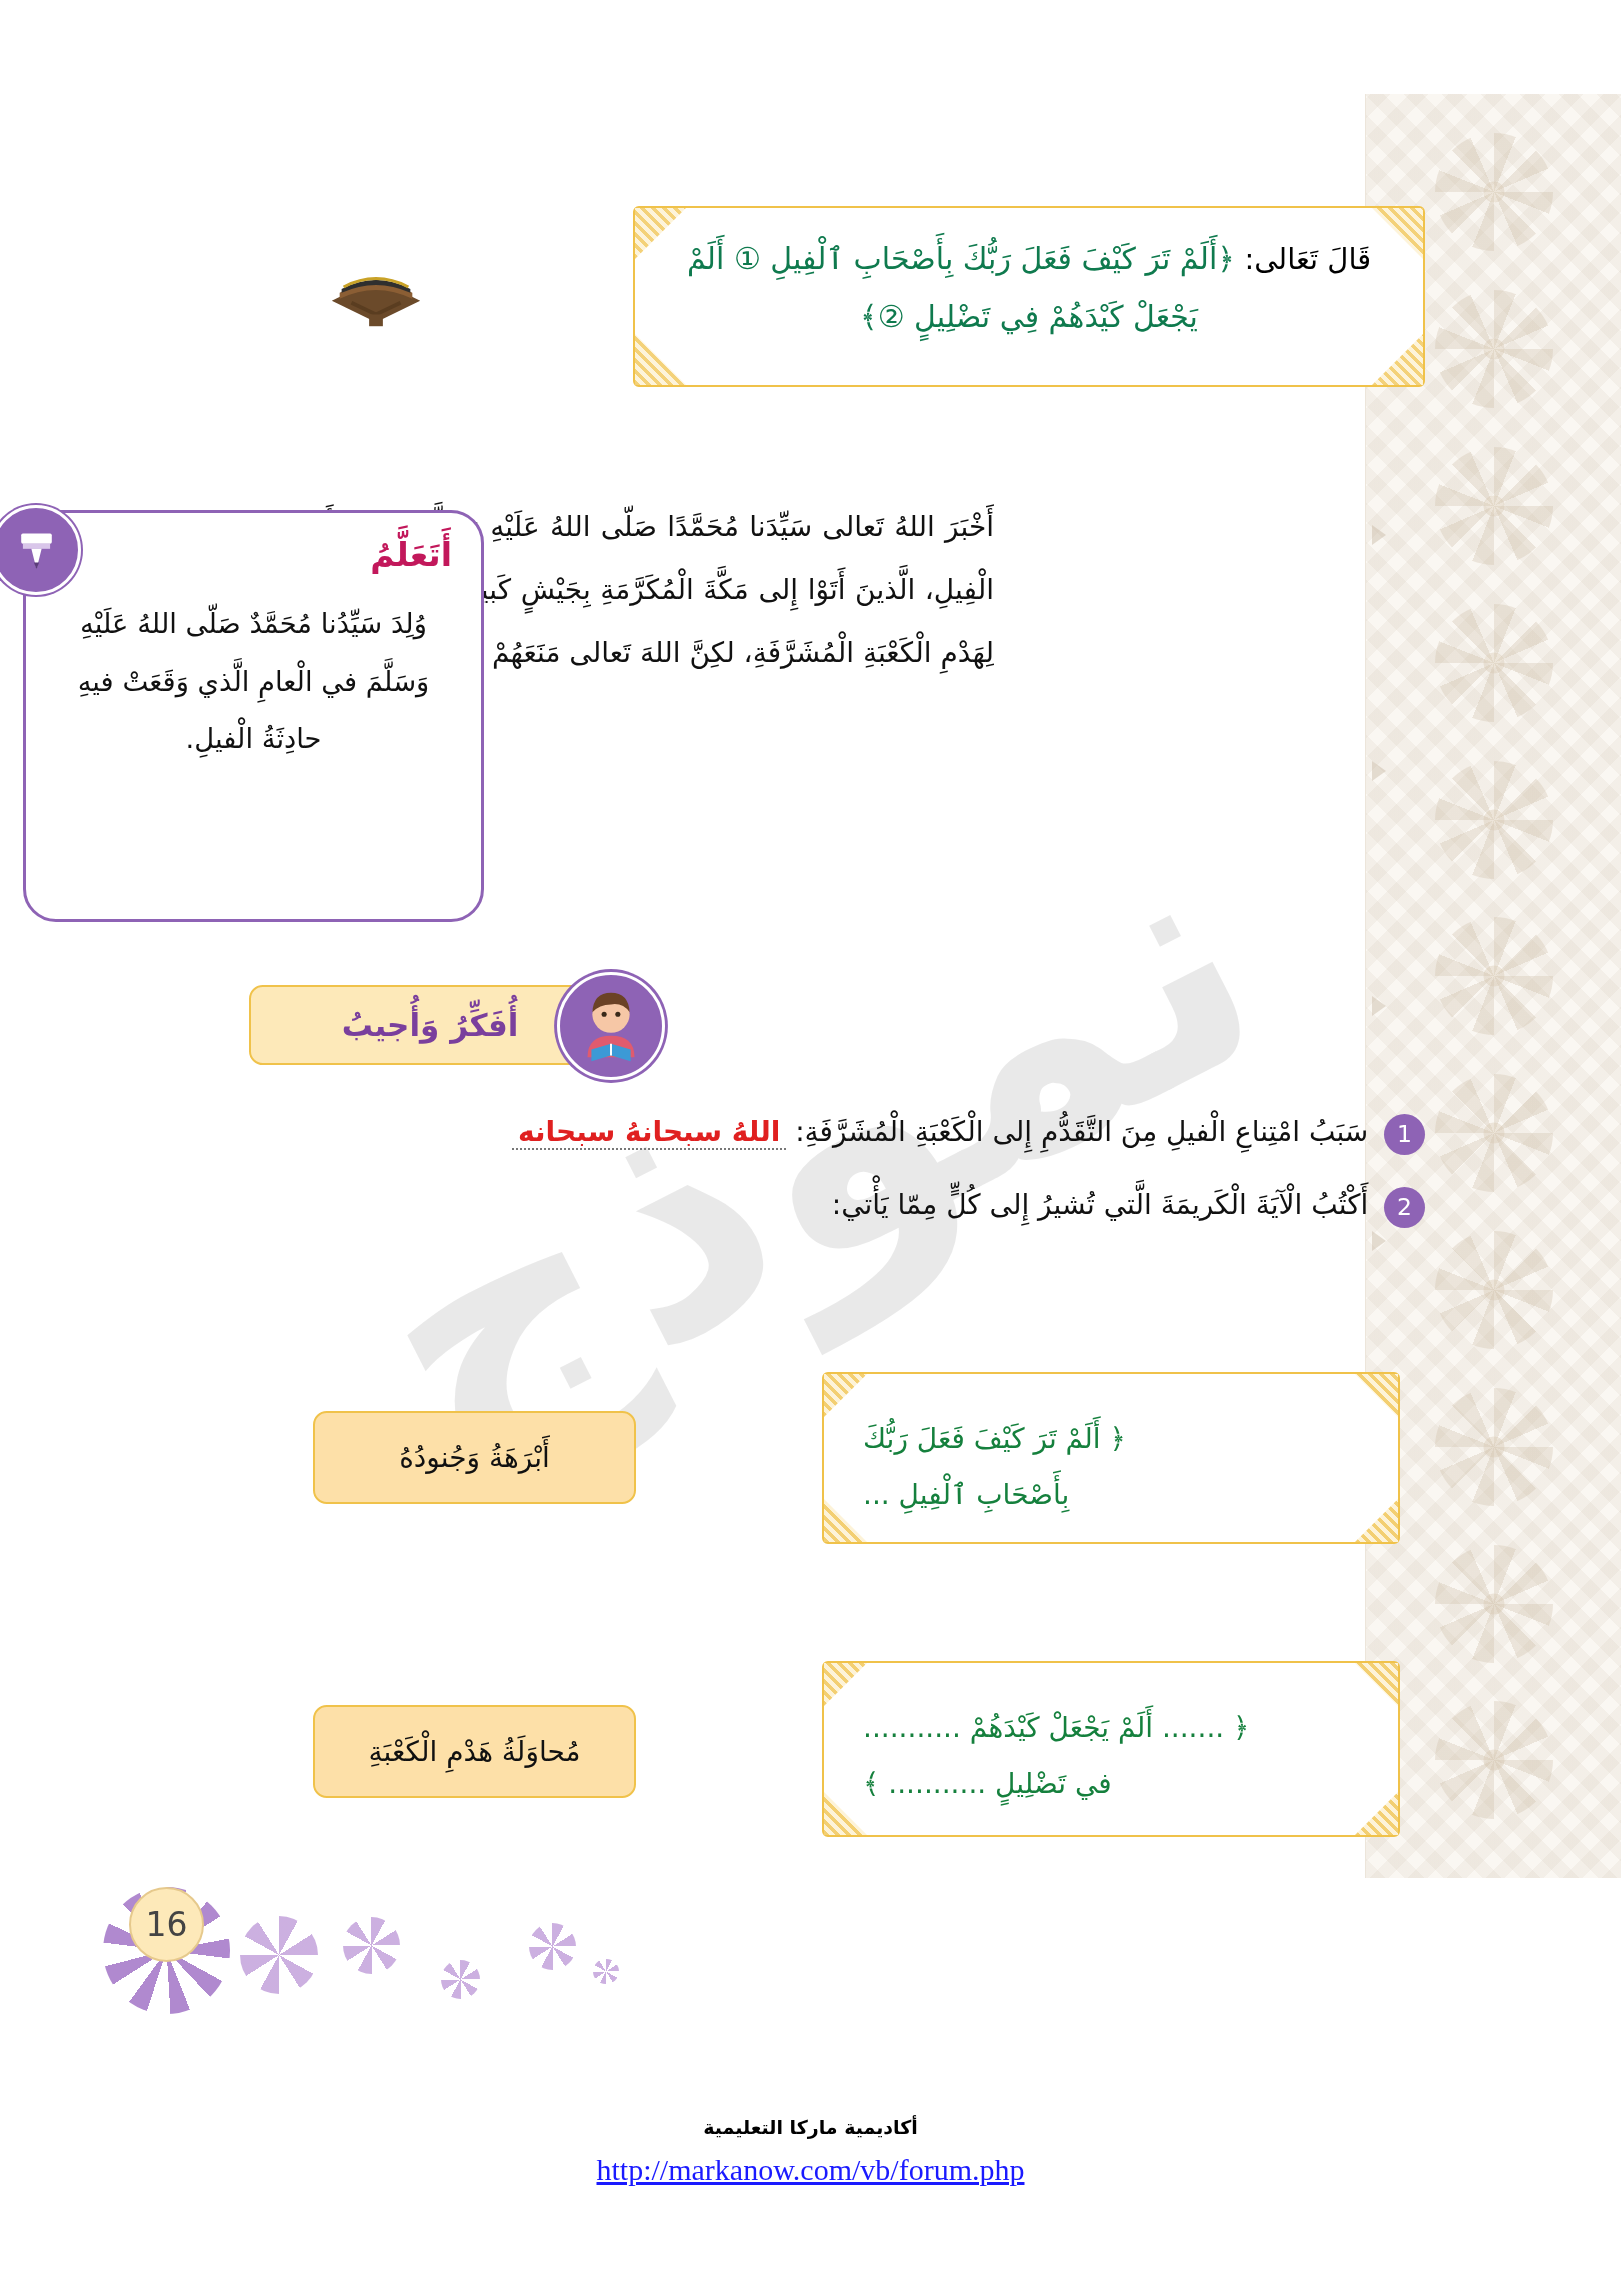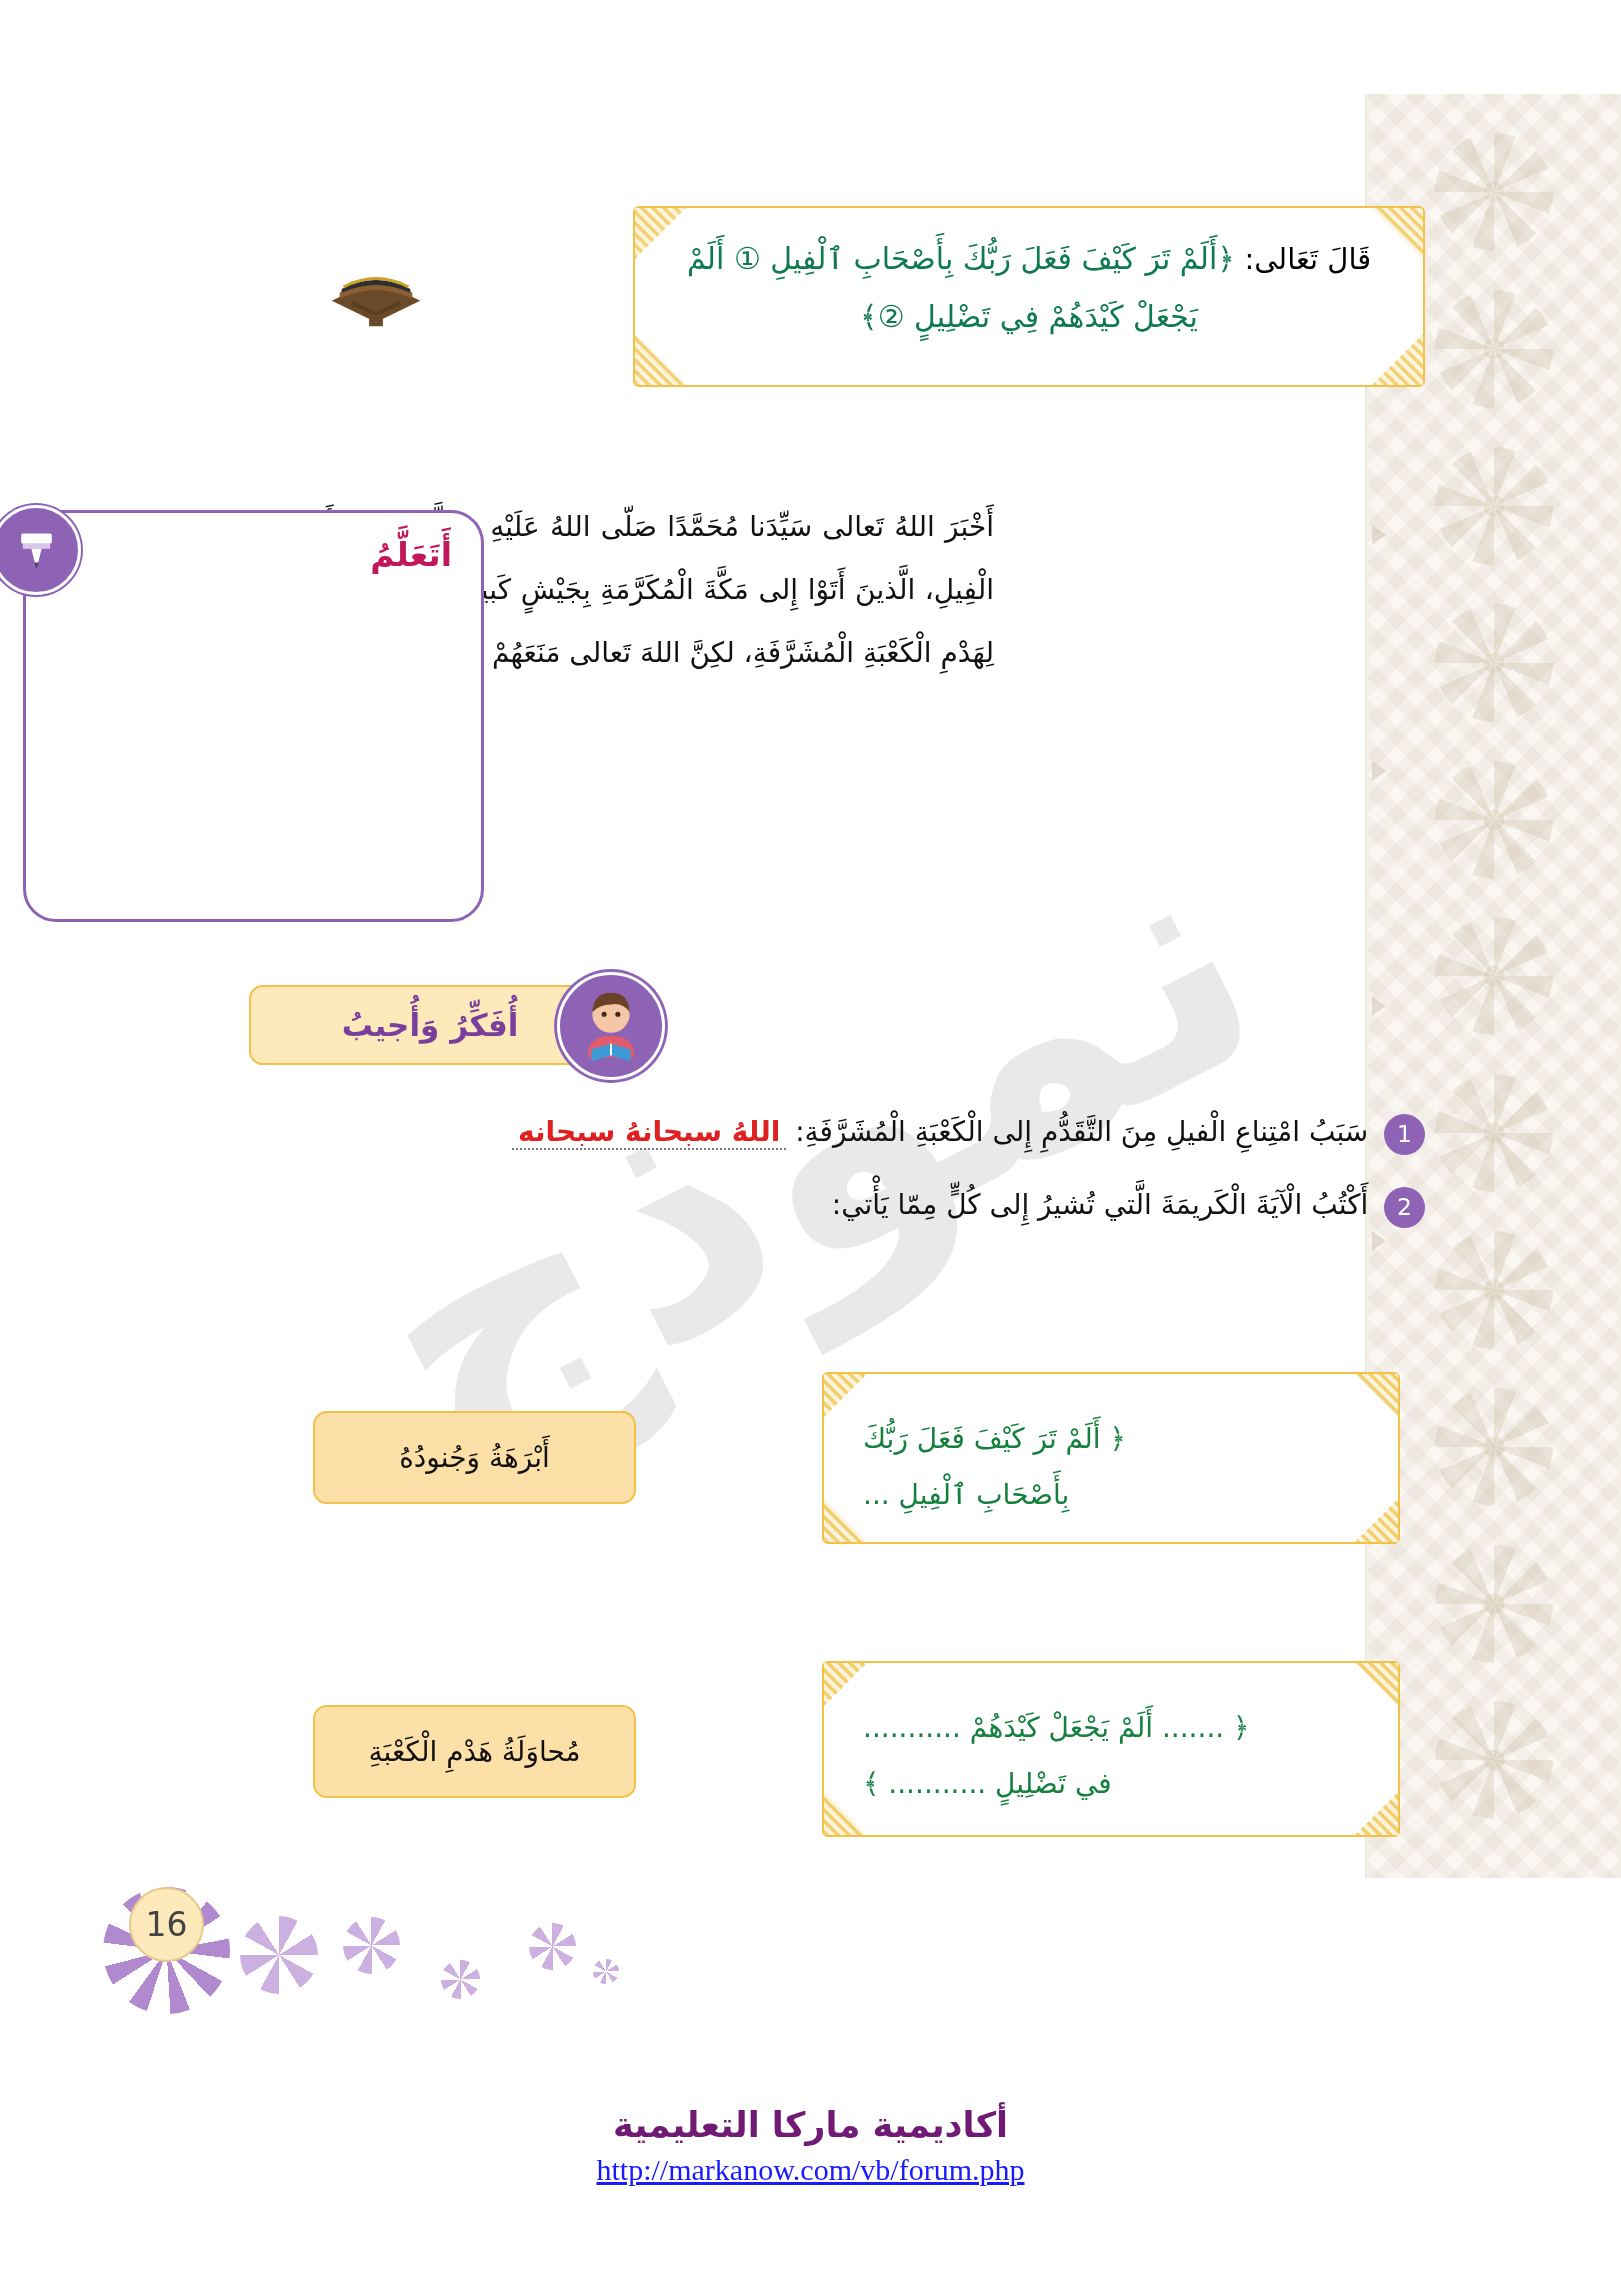--- a/index.html
+++ b/index.html
@@ -317,24 +317,24 @@
   }
   
   .footer {
     position: absolute;
     left: 0; right: 0;
     bottom: 106px;
     text-align: center;
     direction: rtl;
   }
   .footer .ftitle {
-    color: #701a75;
-    font-size: 35px;
+    color: #000000;
+    font-size: 19px;
     font-weight: 700;
-    margin-bottom: 8px;
+    margin-bottom: 15px;
   }
   .footer .flink {
     color: #1a1aff;
     font-size: 30px;
     text-decoration: underline;
     font-family: "Liberation Serif", serif;
     direction: ltr;
   }
 </style>
 </head>
@@ -393,20 +393,21 @@
   <div class="note-card">
     <div class="note-badge">
       <svg viewBox="0 0 60 60" width="51" height="51">
         <rect x="12" y="10" width="36" height="12" rx="2" fill="#ffffff"></rect>
         <rect x="14" y="22" width="32" height="6" fill="#d9c6ea"></rect>
         <path d="M24 28 L36 28 L30 52 Z" fill="#ffffff"></path>
         <path d="M27 44 L33 44 L30 52 Z" fill="#5b3b7a"></path>
       </svg>
     </div>
     <div class="note-title">أَتَعَلَّمُ</div>
+    <div class="note-text">وُلِدَ سَيِّدُنا مُحَمَّدٌ صَلّى اللهُ عَلَيْهِ وَسَلَّمَ في الْعامِ الَّذي وَقَعَتْ فيهِ حادِثَةُ الْفيلِ.</div>
   </div>
 
   <div class="think-header">
     <span class="label">أُفَكِّرُ وَأُجيبُ</span>
   </div>
   <div class="think-avatar">
     <svg viewBox="0 0 100 100" width="98" height="98">
       <circle cx="50" cy="50" r="50" fill="#8e63b5"></circle>
       <circle cx="50" cy="38" r="19" fill="#f6c7a6"></circle>
       <path d="M31 36 Q32 16 50 16 Q68 16 69 36 Q62 26 50 28 Q38 28 31 36 Z" fill="#6b4226"></path>

